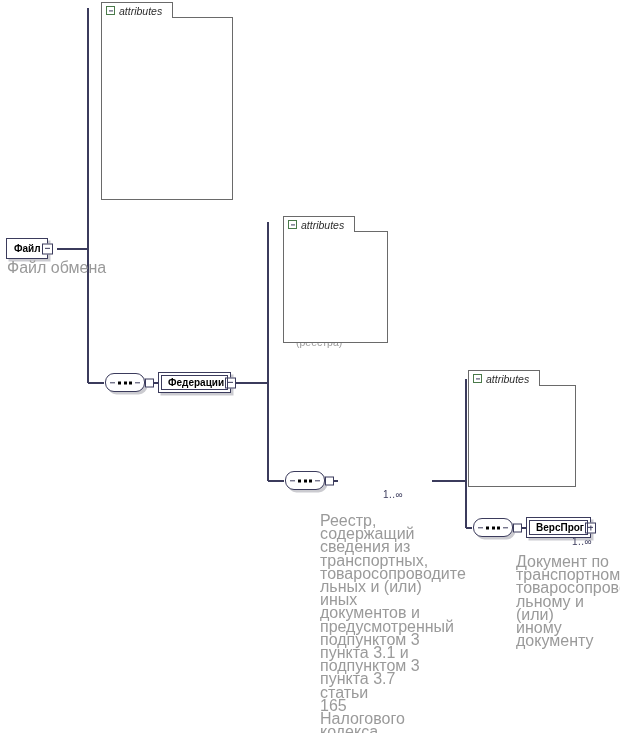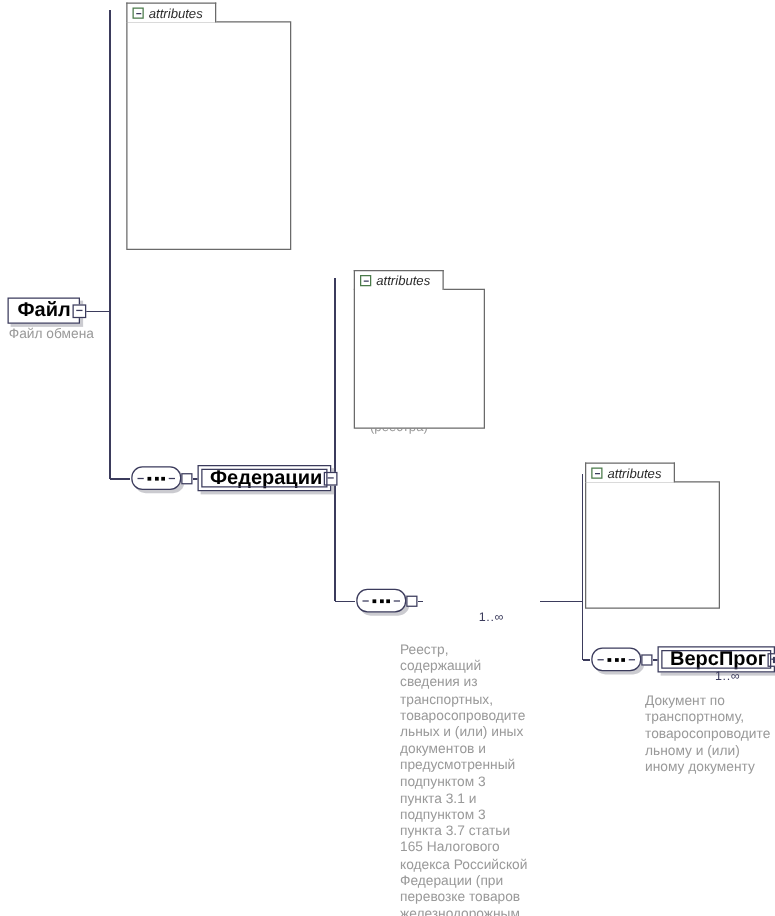--- a/index.html
+++ b/index.html
@@ -38,21 +38,21 @@
     background: #ffffff;
     border: 1.5px solid #3b3b5c;
     height: 21px;
     display: flex;
     align-items: center;
     padding: 0 6px 0 7px;
     box-shadow: 2.5px 2.5px 0 rgba(140,140,150,0.45);
     white-space: nowrap;
   }
   .node .label {
-    font-size: 16px;
+    font-size: 10px;
     font-weight: bold;
     color: #000000;
     letter-spacing: 0px;
     line-height: 12px;
   }
   
   .node.complex::after {
     content: "";
     position: absolute;
     left: 2px; right: 2px; top: 2px; bottom: 2px;
@@ -87,21 +87,21 @@
     top: 2px; bottom: 2px;
     left: 50%;
     width: 1.3px;
     background: #3b3b5c;
     transform: translateX(-50%);
   }
 
   
   .desc {
     position: absolute;
-    font-size: 11px;
+    font-size: 16px;
     line-height: 13.2px;
     color: #9a9a9a;
     white-space: pre-line;
   }
 
   
   .mult {
     position: absolute;
     font-size: 10px;
     color: #3b3b5c;

